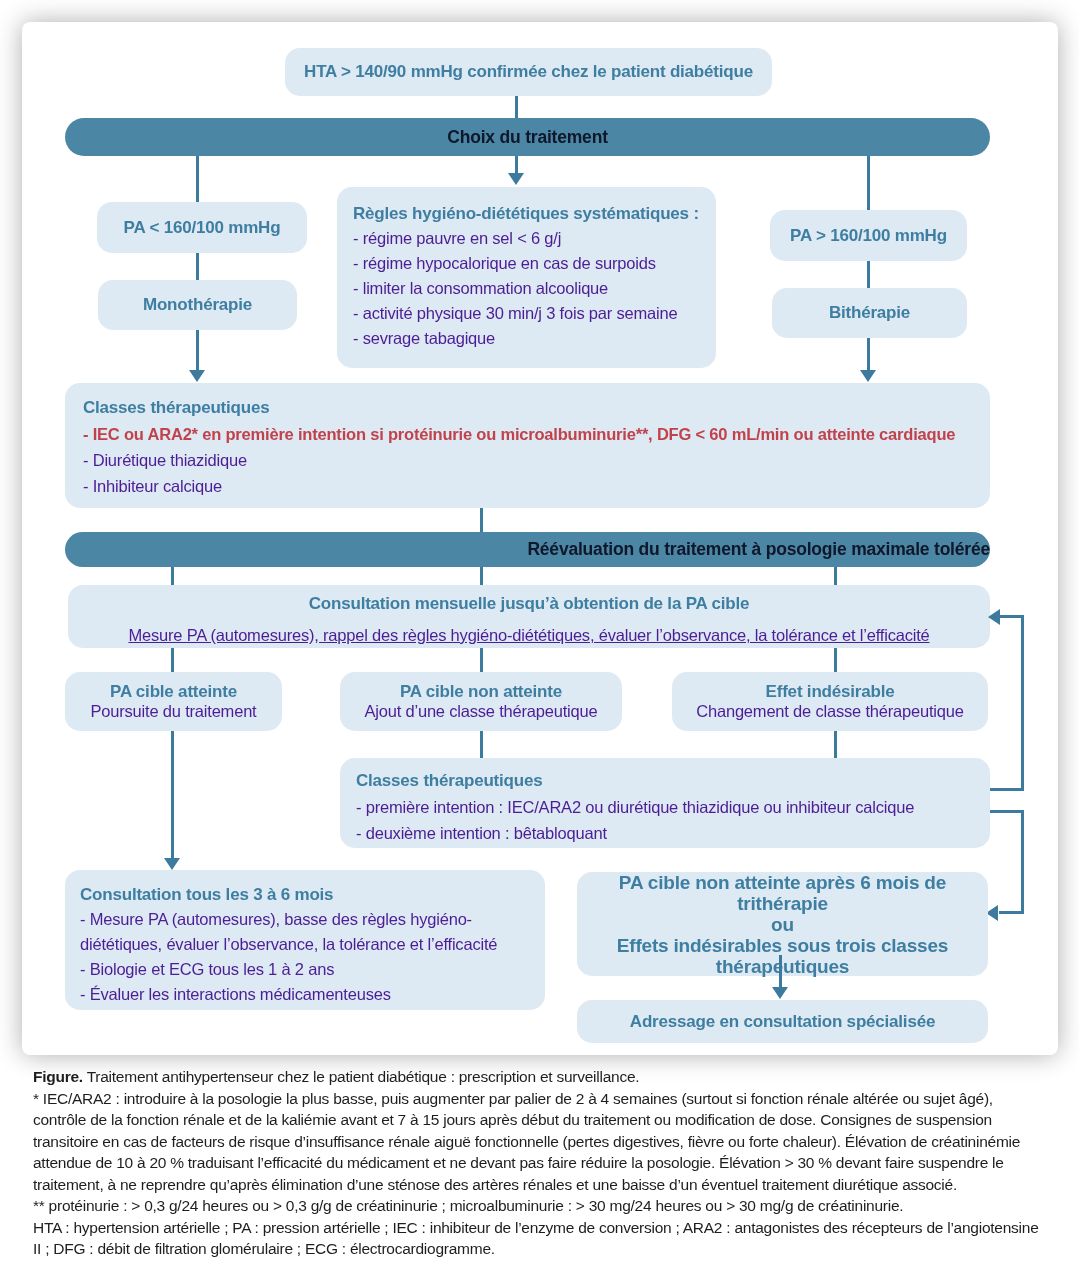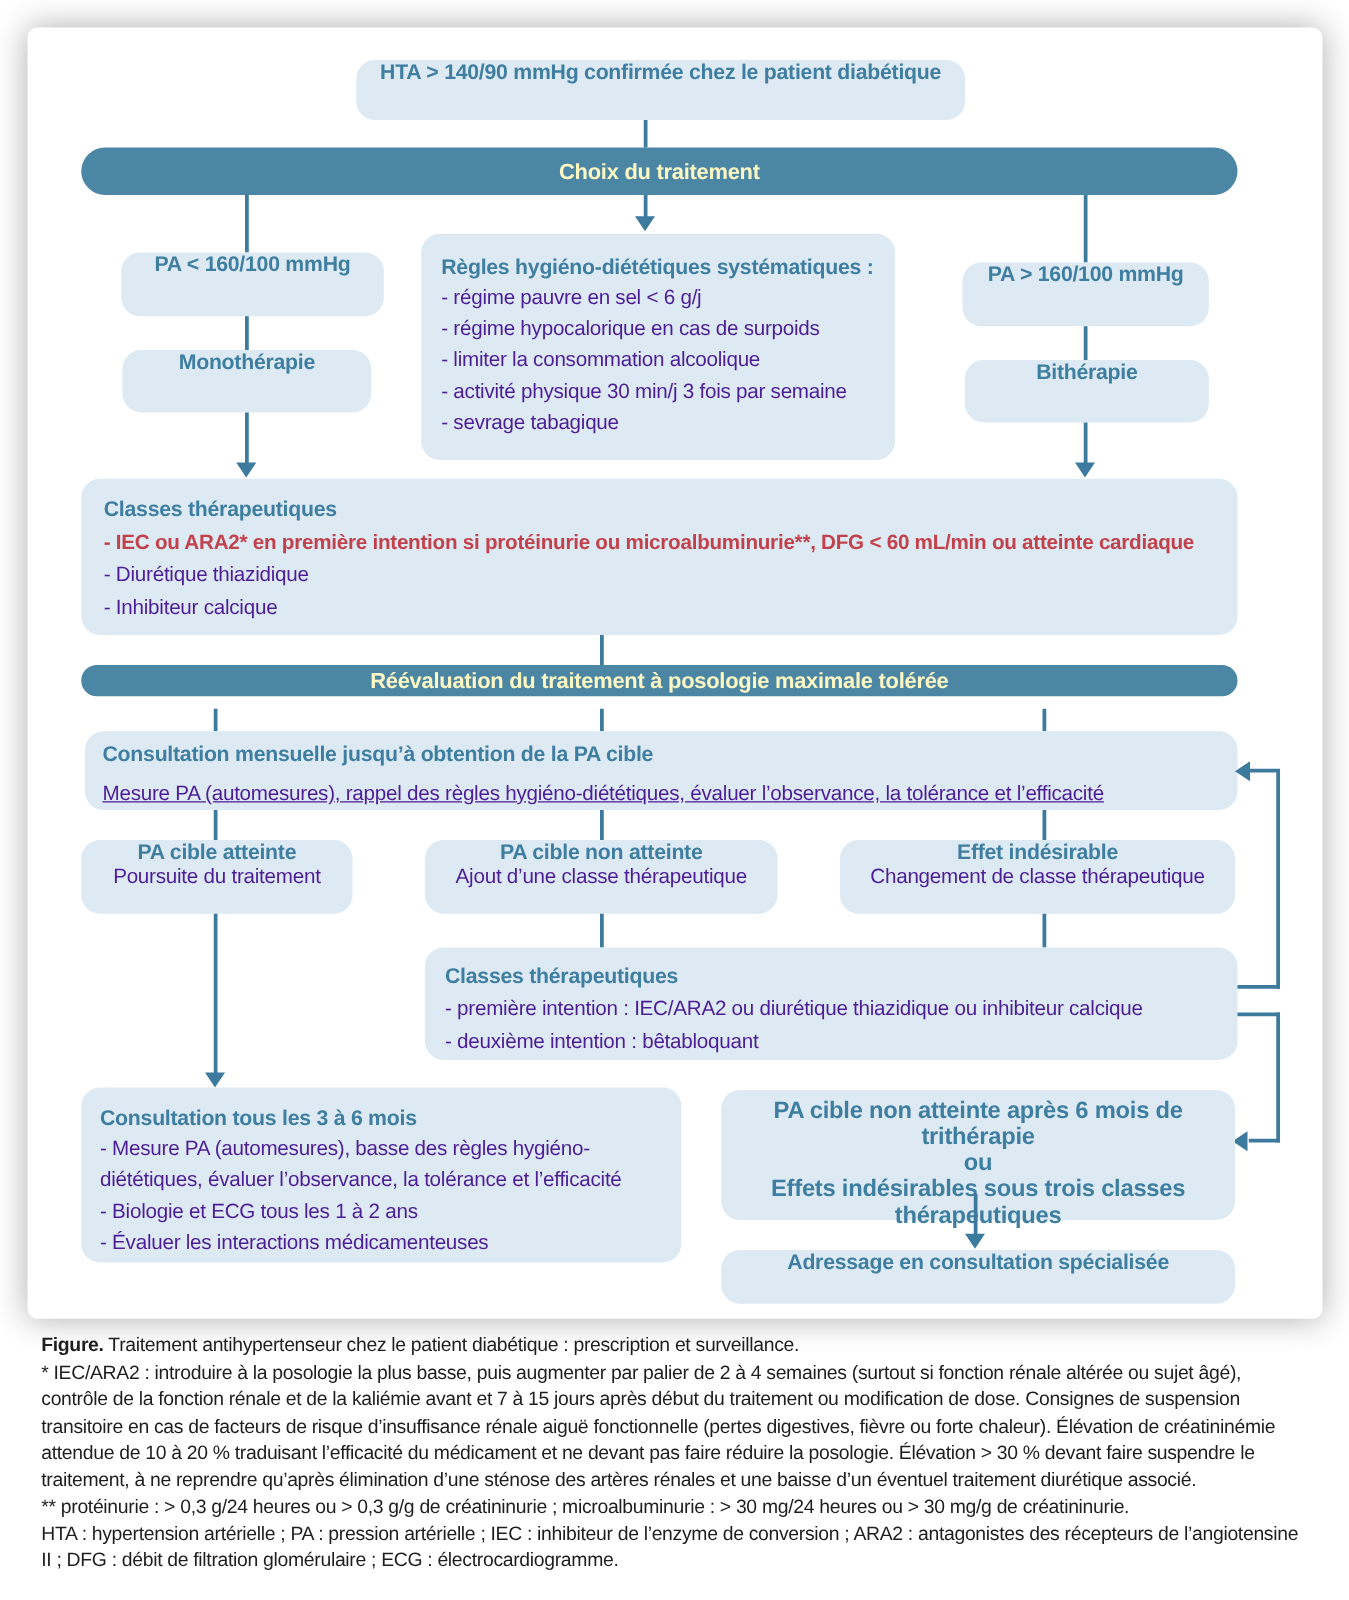--- a/index.html
+++ b/index.html
@@ -3,22 +3,22 @@
 <meta charset="utf-8">
 <style>
   html,body{margin:0;padding:0;background:#ffffff;}
   body{width:1079px;height:1280px;position:relative;overflow:hidden;
        font-family:"Liberation Sans",sans-serif;-webkit-font-smoothing:antialiased;}
   .card{position:absolute;left:22px;top:22px;width:1036px;height:1033px;
         background:#ffffff;border-radius:8px;box-shadow:0 0 26px rgba(0,0,0,.32);}
   
   .box{position:absolute;background:#dde9f3;border-radius:15px;box-sizing:border-box;
        color:#5e95b4;font-size:16.5px;letter-spacing:-0.2px;}
-  .box.center{display:flex;flex-direction:column;align-items:center;text-align:center;}
-  .bar{position:absolute;background:#4c86a5;border-radius:19px;color:#fef9c3;
+  .box.center{display:flex;flex-direction:column;align-items:center;justify-content:center;text-align:center;}
+  .bar{position:absolute;background:#4c86a5;border-radius:19px;color:#0f172a;
        display:flex;align-items:center;justify-content:center;
        font-weight:700;font-size:17.5px;letter-spacing:-0.2px;}
   .t-bold{font-weight:700;color:#3e7ea1;}
   .t-reg{color:#4c1d95;}
   .t-red{font-weight:700;color:#c2424c;}
   .fs17{font-size:17px;}
   .lh25{line-height:25px;}
   .lh26{line-height:26px;}
   
   .vline{position:absolute;width:3px;background:#3c7a9e;}
@@ -86,29 +86,29 @@
 
   <div class="box lh26" style="left:43px;top:361px;width:925px;height:125px;padding:12px 18px;">
     <div class="t-bold fs17">Classes thérapeutiques</div>
     <div class="t-red">- IEC ou ARA2* en première intention si protéinurie ou microalbuminurie**, DFG &lt; 60 mL/min ou atteinte cardiaque</div>
     <div class="t-reg">- Diurétique thiazidique</div>
     <div class="t-reg">- Inhibiteur calcique</div>
   </div>
 
   <div class="vline" style="left:458px;top:486px;height:24px;"></div>
 
-  <div class="bar" style="left:43px;top:510px;width:925px;height:25px;">
+  <div class="bar" style="left:43px;top:510px;width:925px;height:35px;justify-content:flex-end;">
     <span>Réévaluation du traitement à posologie maximale tolérée</span>
   </div>
 
   <div class="vline" style="left:149px;top:545px;height:18px;"></div>
   <div class="vline" style="left:458px;top:545px;height:18px;"></div>
   <div class="vline" style="left:812px;top:545px;height:18px;"></div>
 
-  <div class="box" style="left:46px;top:563px;width:922px;height:63px;padding:9px 14px;">
+  <div class="box" style="left:46px;top:563px;width:922px;height:63px;padding:9px 14px;text-align:center;">
     <div class="t-bold fs17">Consultation mensuelle jusqu’à obtention de la PA cible</div>
     <div class="t-reg" style="margin-top:12px;text-decoration:underline;">Mesure PA (automesures), rappel des règles hygiéno-diététiques, évaluer l’observance, la tolérance et l’efficacité</div>
   </div>
 
   <div class="vline" style="left:149px;top:626px;height:24px;"></div>
   <div class="vline" style="left:458px;top:626px;height:24px;"></div>
   <div class="vline" style="left:812px;top:626px;height:24px;"></div>
 
   <div class="box center" style="left:43px;top:650px;width:217px;height:59px;">
     <div class="t-bold fs17">PA cible atteinte</div>

